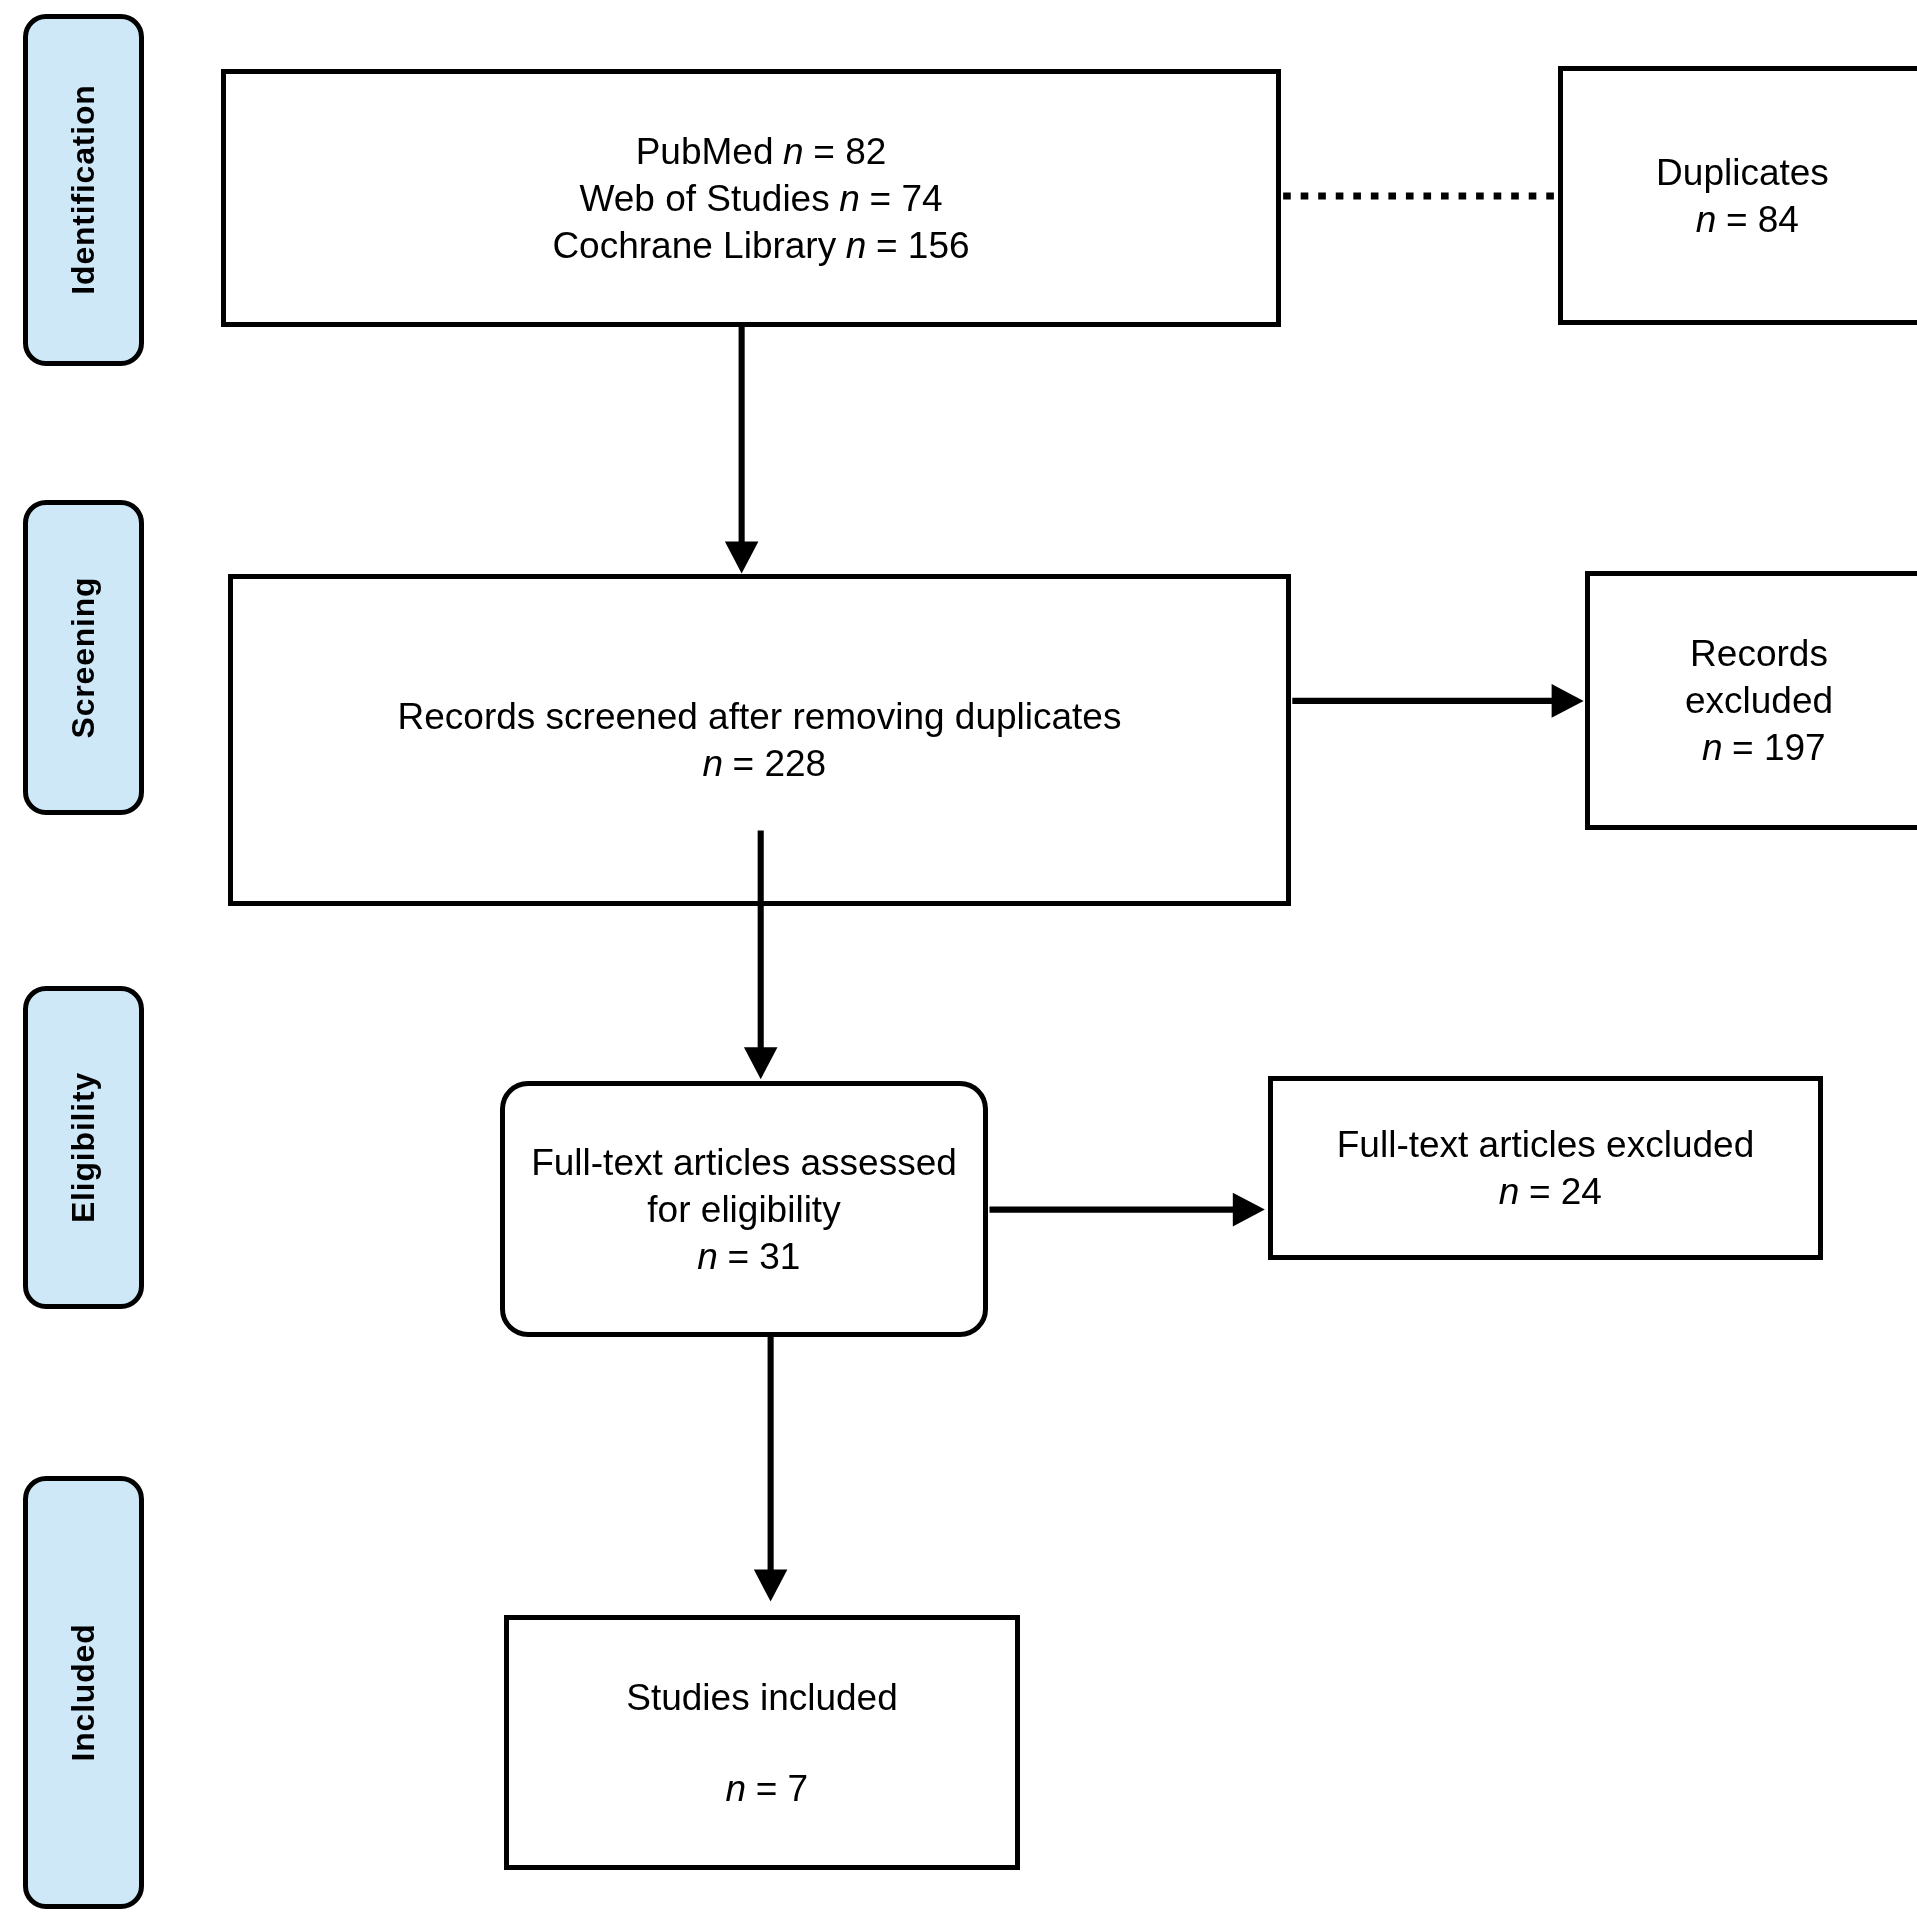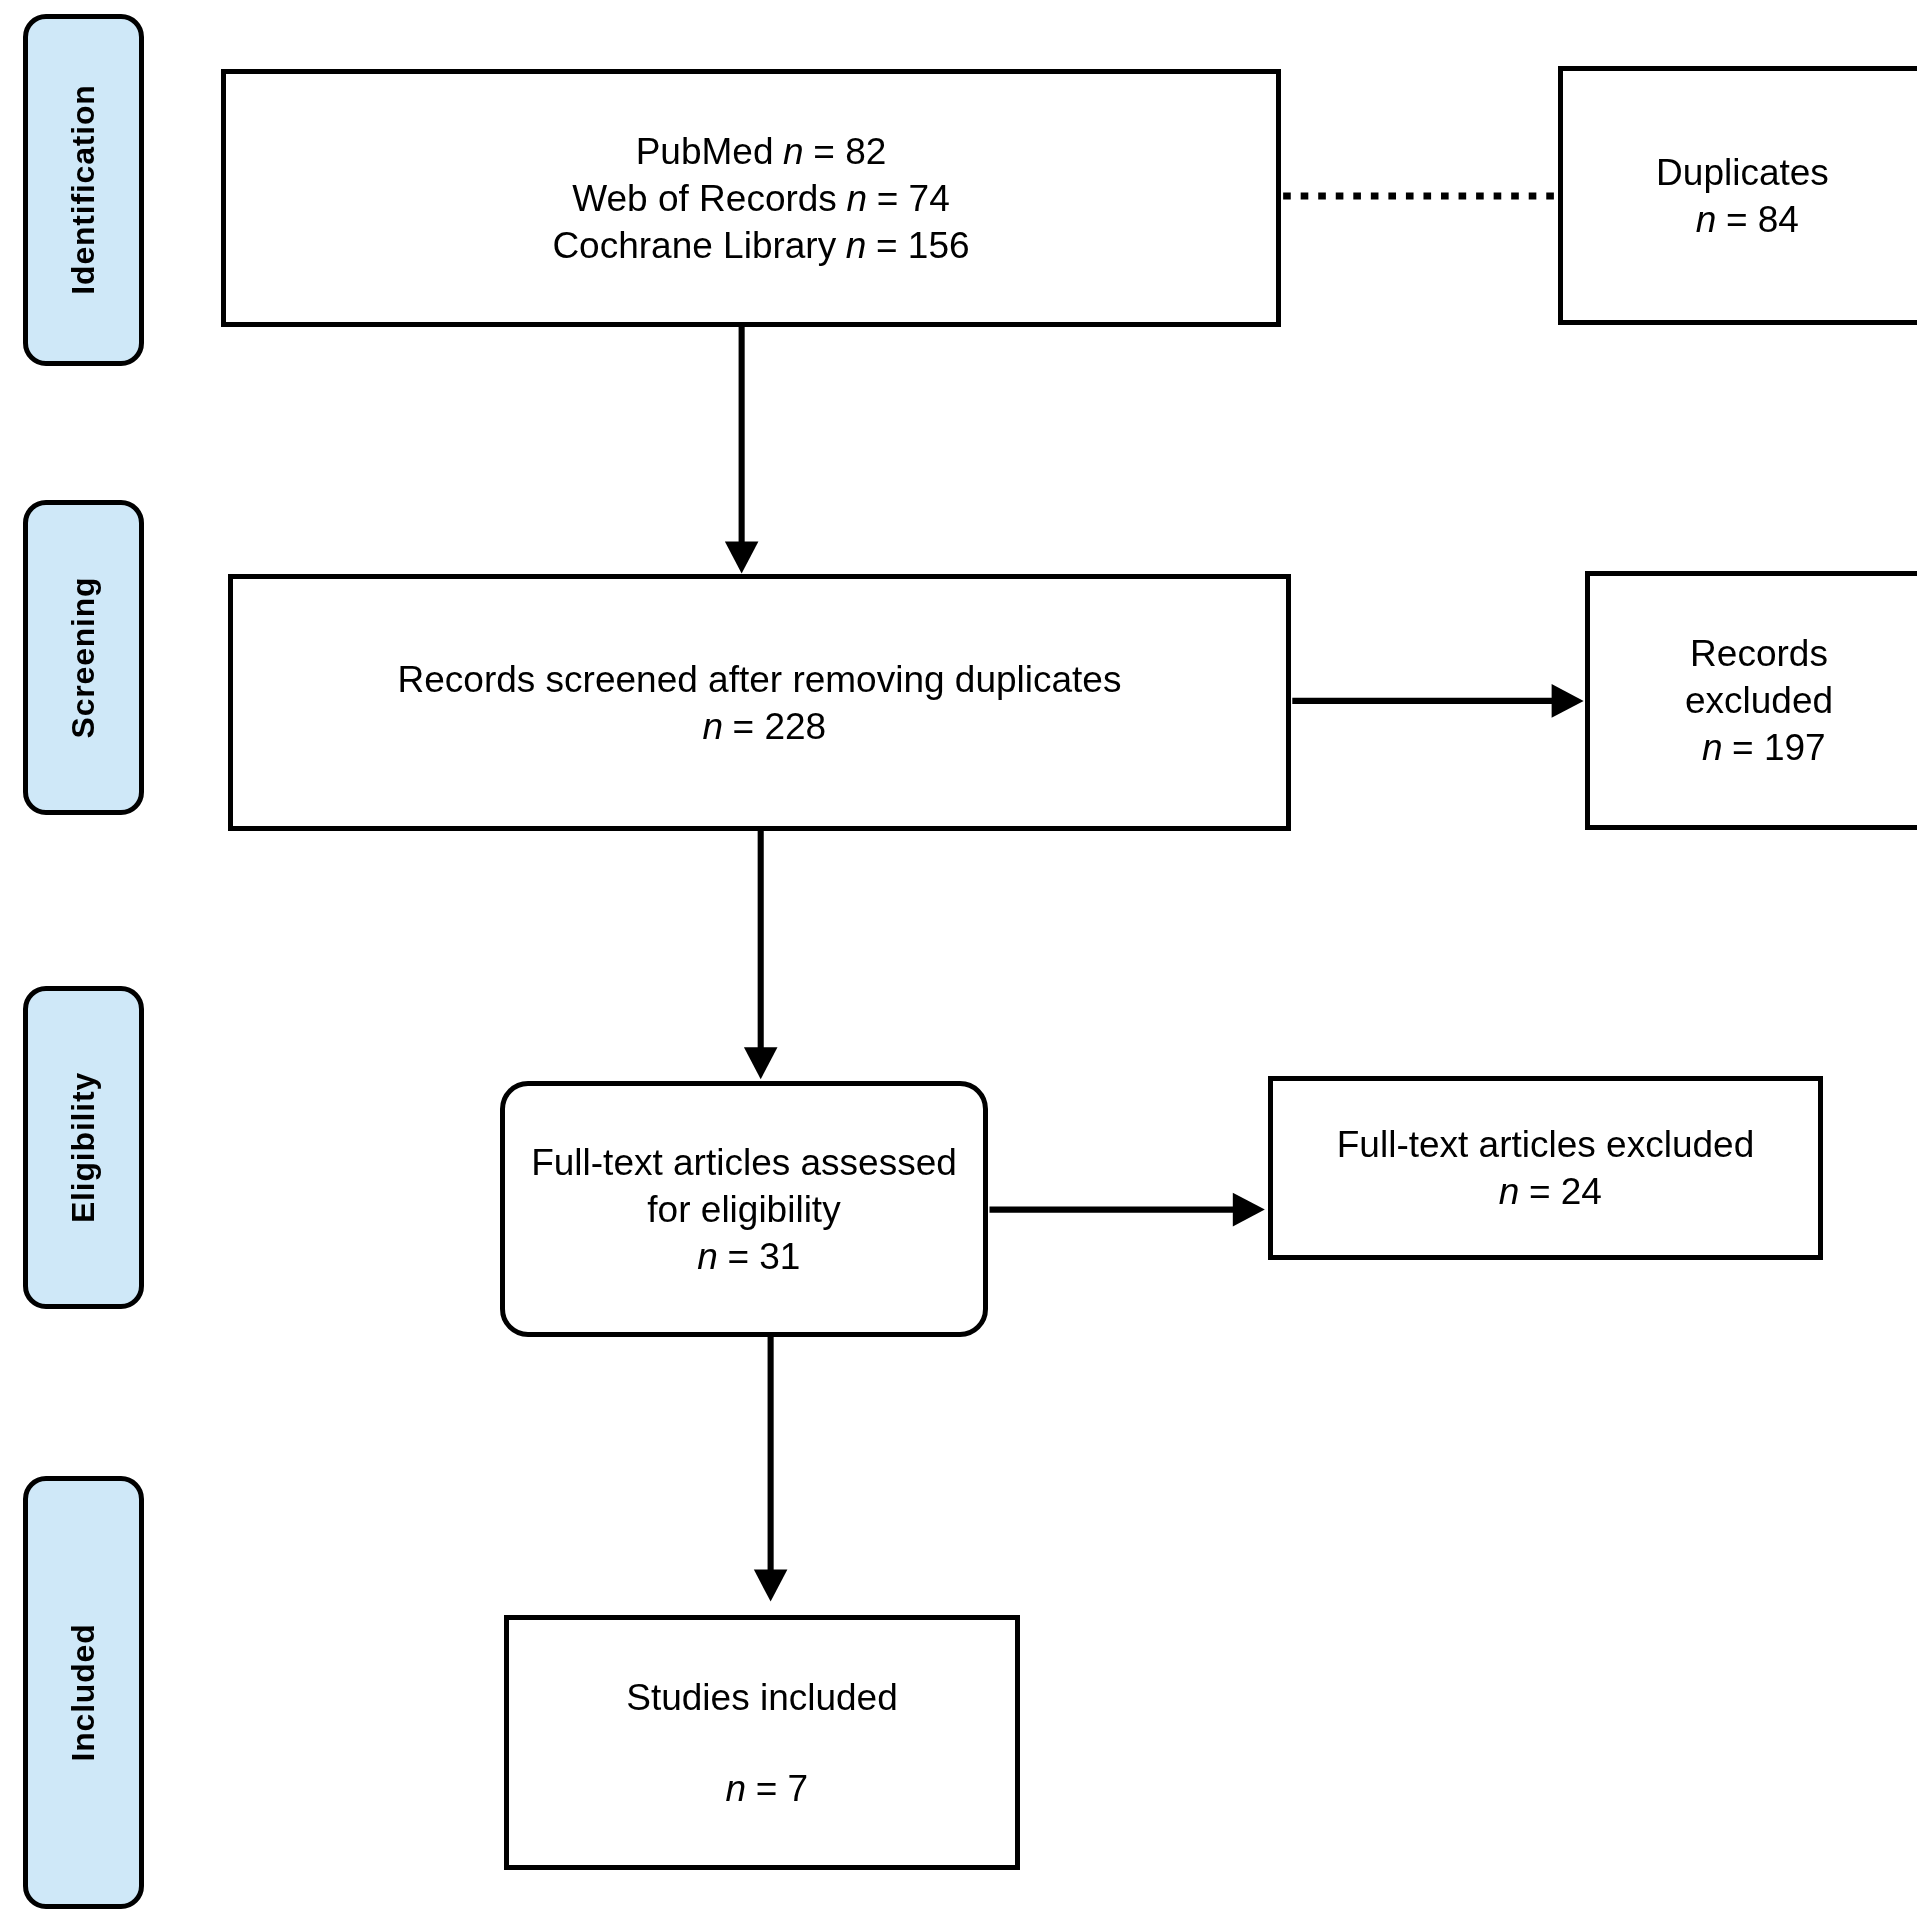--- a/index.html
+++ b/index.html
@@ -77,37 +77,37 @@
   </div>
   <div class="stage" style="top:1476px; height:433px;">
     <span class="stage-text">Included</span>
   </div>
 
   <div class="box" style="left:221px; top:69px; width:1060px; height:258px;padding-left:20px;">
     <div class="line">
       <span>PubMed</span><i class="nvar">n</i><span>= 82</span>
     </div>
     <div class="line">
-      <span>Web of Records</span><i class="nvar">n</i><span>= 74</span>
+      <span>Web of Studies</span><i class="nvar">n</i><span>= 74</span>
     </div>
     <div class="line">
       <span>Cochrane Library</span><i class="nvar">n</i><span>= 156</span>
     </div>
   </div>
 
   <div class="box" style="left:1558px; top:66px; width:369px; height:259px;">
     <div class="line">
       <span>Duplicates</span>
     </div>
     <div class="line">
       <i class="nvar">n</i><span>= 84</span>
     </div>
   </div>
 
-  <div class="box" style="left:228px; top:574px; width:1063px; height:257px;">
+  <div class="box" style="left:228px; top:574px; width:1063px; height:332px;">
     <div class="line">
       <span>Records screened after removing duplicates</span>
     </div>
     <div class="line">
       <i class="nvar">n</i><span>= 228</span>
     </div>
   </div>
 
   <div class="box" style="left:1585px; top:571px; width:348px; height:259px;">
     <div class="line">

